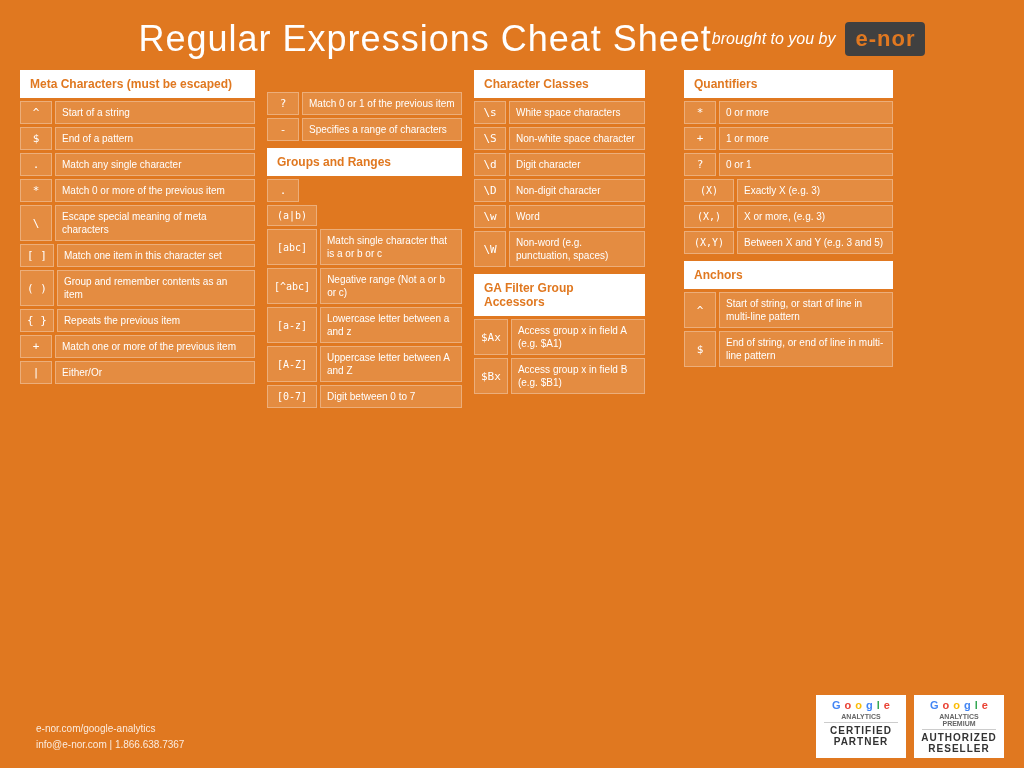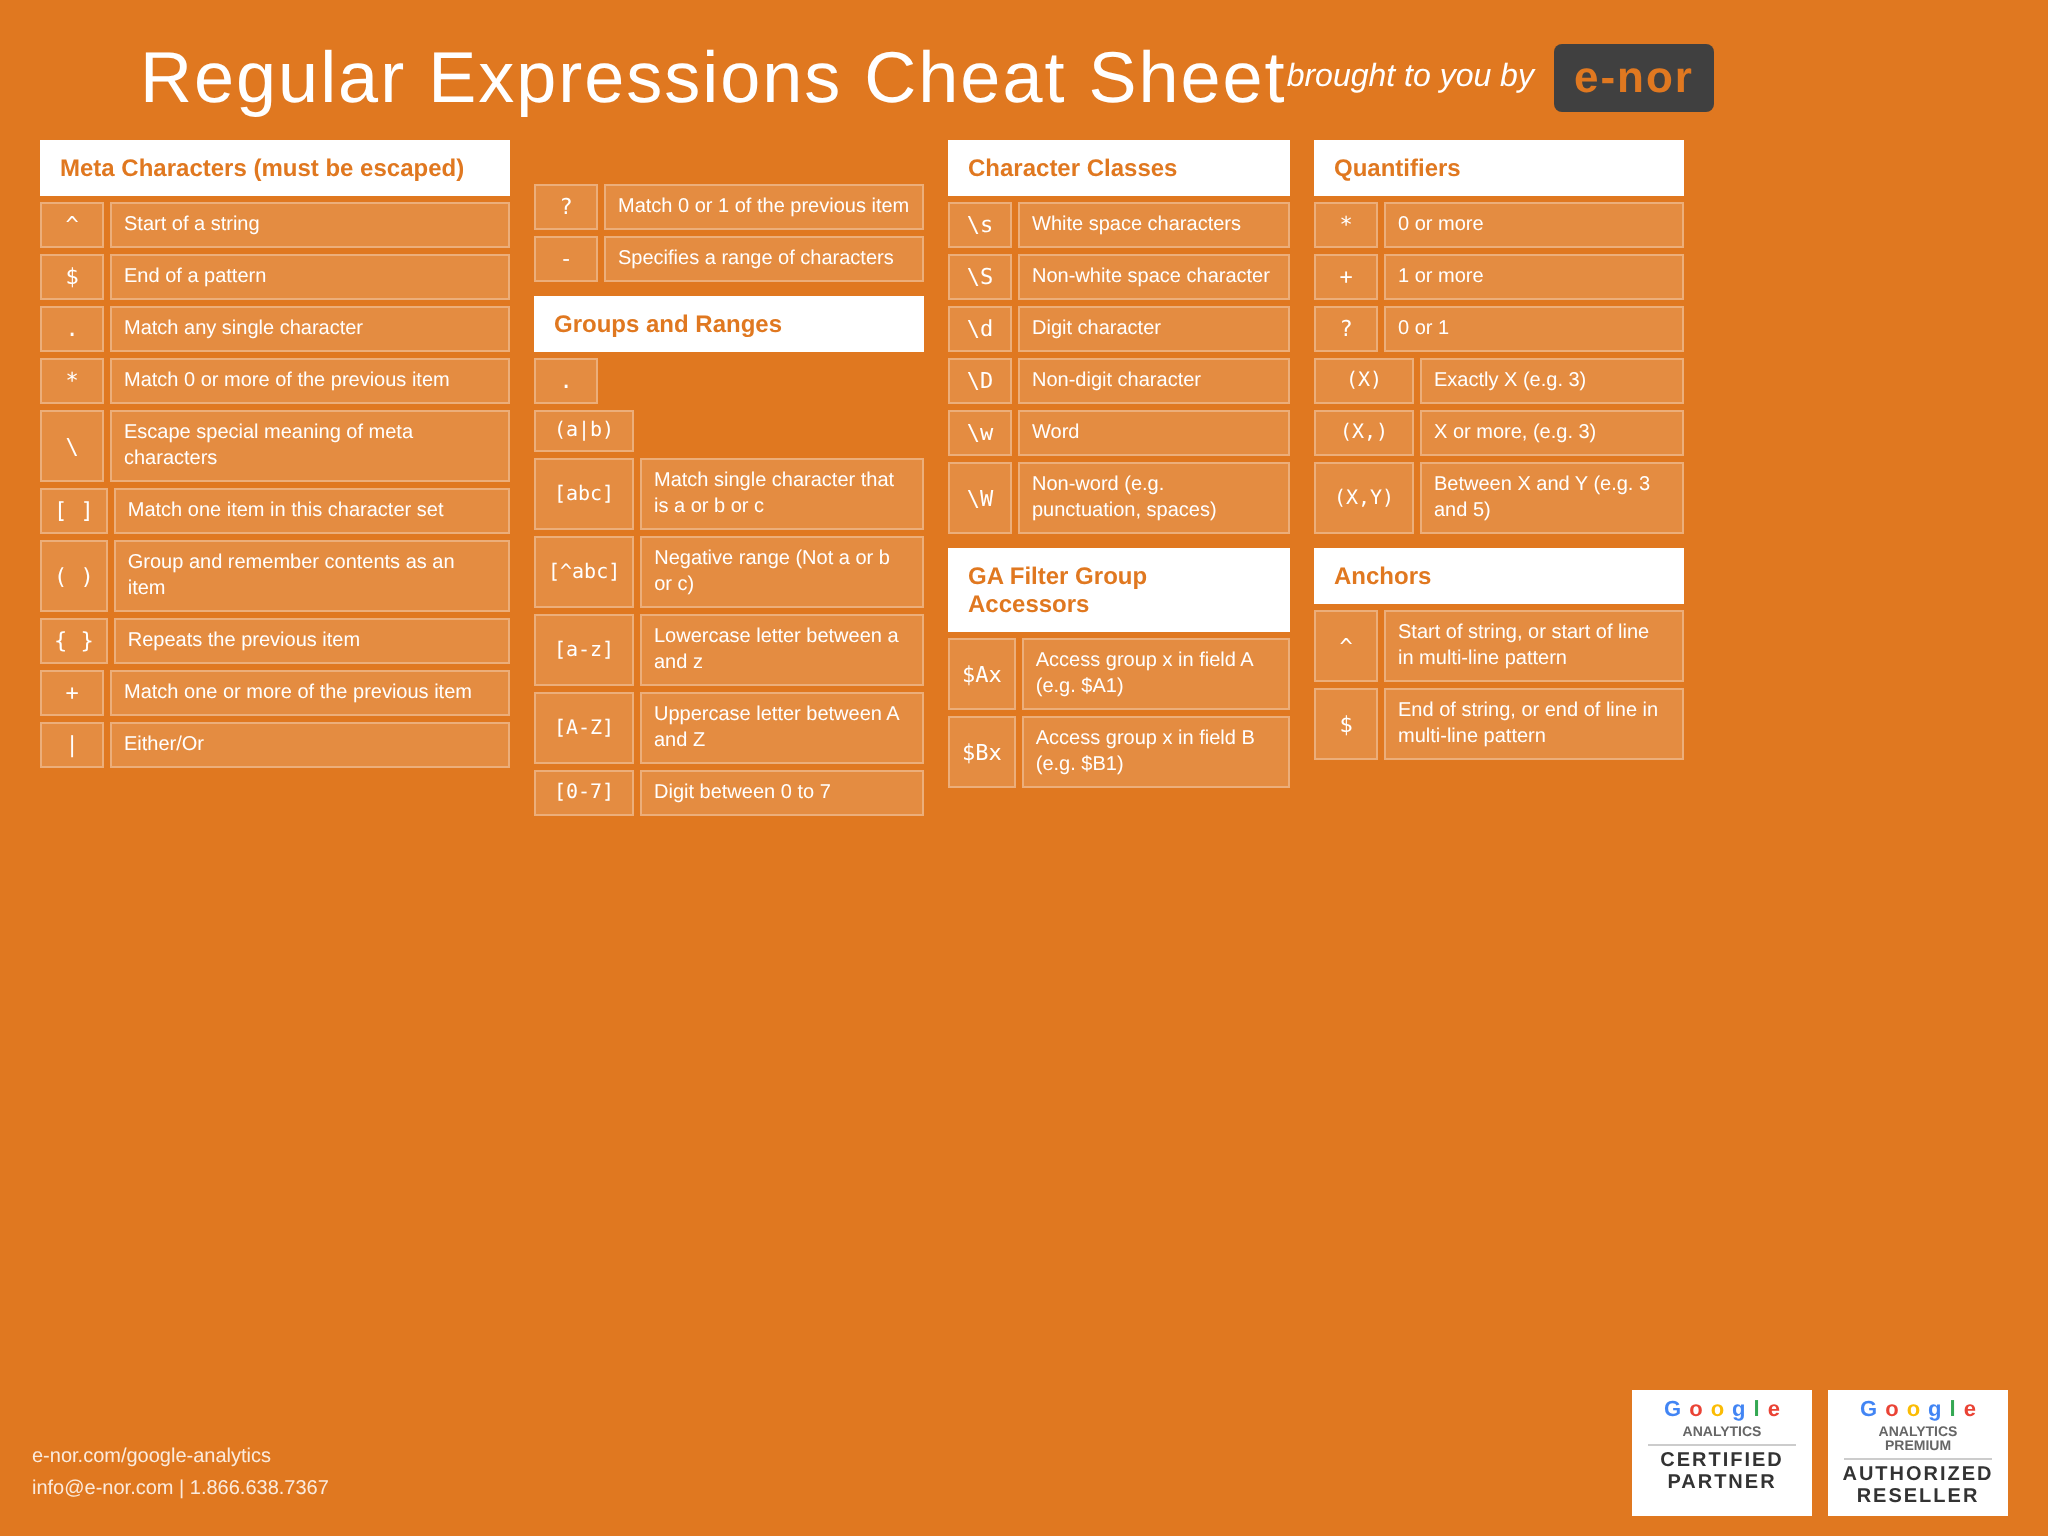--- a/index.html
+++ b/index.html
@@ -10,21 +10,21 @@
       height: 768px;
       overflow: hidden;
       color: white;
       position: relative;
     }
 
     .header {
       padding: 18px 30px 10px 38px;
       display: flex;
       align-items: center;
-      justify-content: flex-start;
+      justify-content: center;
       margin-left: 32px;
     }
 
     .header-title {
       font-size: 36px;
       font-weight: 300;
       color: white;
       letter-spacing: 1px;
     }
 
@@ -113,21 +113,21 @@
       font-size: 10px;
     }
 
     .subsection-gap {
       margin-top: 4px;
     }
 
     .footer {
       position: absolute;
       bottom: 15px;
-      left: 16px;
+      left: 36px;
       font-size: 10px;
       color: rgba(255,255,255,0.85);
       line-height: 1.6;
     }
 
     .footer-badges {
       position: absolute;
       bottom: 10px;
       right: 20px;
       display: flex;
@@ -163,21 +163,21 @@
       font-size: 10px;
       font-weight: bold;
       color: #333;
       text-align: center;
       letter-spacing: 1px;
     }
 
     .col1 { width: 235px; flex: none; }
     .col2 { width: 195px; flex: none; }
     .col3 { width: 171px; flex: none; }
-    .col4 { width: 185px; flex: none; }
+    .col4 { width: 209px; flex: none; margin-left: 27px; }
   </style>
 </head>
 <body>
 
 <div class="header">
   <div class="header-title">Regular Expressions Cheat Sheet</div>
   <div class="header-brand">
     <span>brought to you by</span>
     <span class="brand-logo">e-n<span>o</span>r</span>
   </div>

